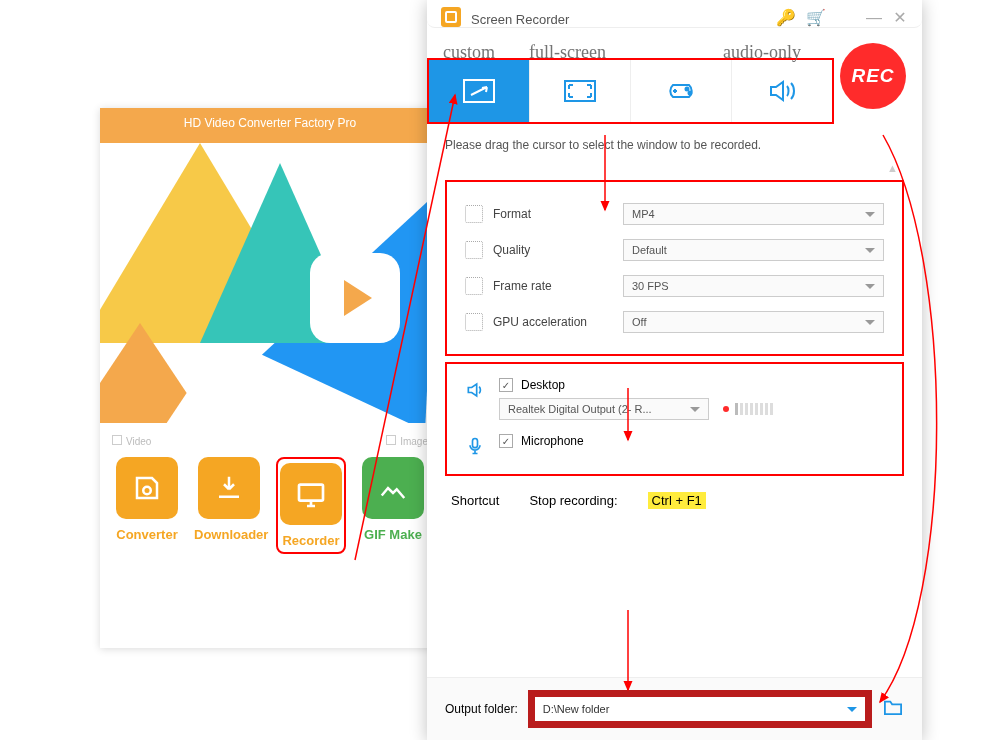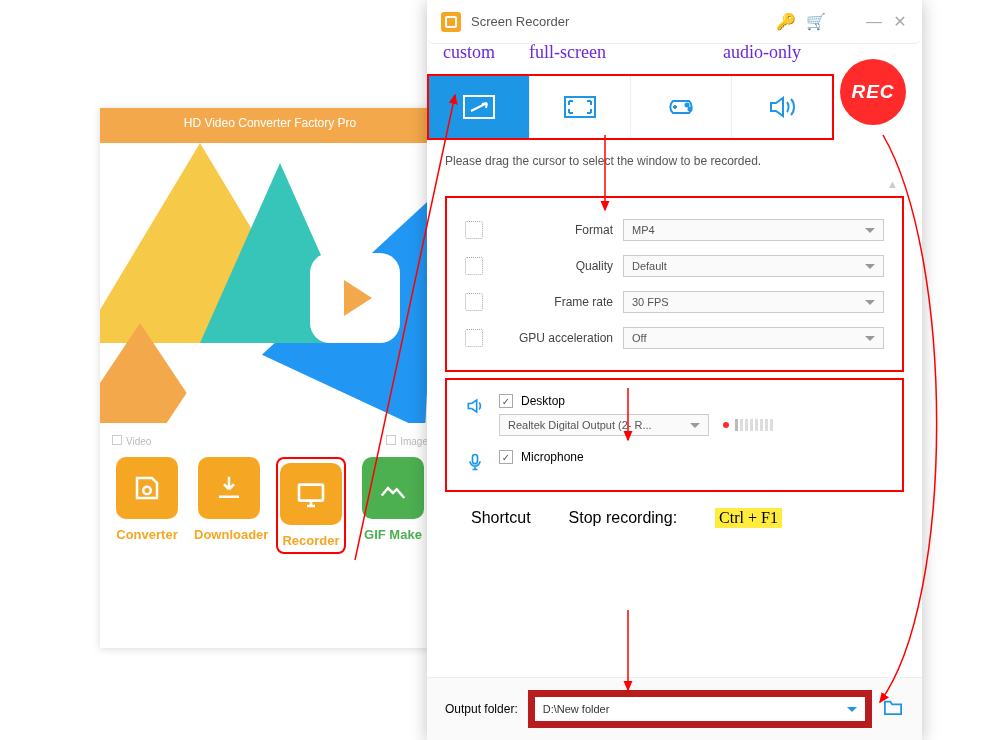--- a/index.html
+++ b/index.html
@@ -30,61 +30,61 @@
 .tile .box { width: 62px; height: 62px; border-radius: 10px; margin: 0 auto 8px; display: flex; align-items: center; justify-content: center; color: #fff; }
 .tile .lbl { font-size: 13px; font-weight: bold; }
 .tile.conv .box { background: #f5a623; } .tile.conv .lbl { color: #f5a623; }
 .tile.dl .box { background: #f5a623; } .tile.dl .lbl { color: #f5a623; }
 .tile.rec { border: 2px solid #ff0000; padding: 4px 2px; border-radius: 8px; }
 .tile.rec .box { background: #f5a623; } .tile.rec .lbl { color: #f5a623; }
 .tile.gif .box { background: #4caf50; } .tile.gif .lbl { color: #4caf50; }
 
 
 .front-window { position: absolute; left: 427px; top: 0; width: 495px; height: 740px; background: #fff; box-shadow: 0 2px 16px rgba(0,0,0,0.25); }
-.front-titlebar { height: 44px; display: flex; align-items: center; padding: 0 14px; border-bottom: 1px solid #eee; gap: 10px; border-radius: 8px; }
+.front-titlebar { height: 28px; display: flex; align-items: flex-end; padding: 0 14px; border-bottom: 1px solid #eee; gap: 10px; border-radius: 8px; }
 .front-titlebar .appicon { width: 20px; height: 20px; background: #f5a623; border-radius: 3px; position: relative; }
 .front-titlebar .appicon::after { content: ""; position: absolute; inset: 4px; border: 2px solid #fff; border-radius: 2px; }
 .front-titlebar .title { font-size: 13px; color: #555; }
 .front-titlebar .spacer { flex: 1; }
 .front-titlebar .ticon { color: #f5a623; }
 .front-titlebar .wbtn { width: 16px; color: #aaa; font-size: 16px; text-align: center; }
 
-.annot { position: absolute; color: #6d28d9; font-size: 18px; font-family: "Times New Roman", serif; }
+.annot { position: absolute; color: #737373; font-size: 18px; font-family: "Times New Roman", serif; }
 
 .mode-row { height: 66px; display: flex; border: 2px solid #ff0000; margin-top: 30px; }
 .mode { flex: 1; display: flex; align-items: center; justify-content: center; border-right: 1px solid #eee; color: #1e96e6; cursor: pointer; }
 .mode.active { background: #1e96e6; color: #fff; }
 .mode:last-of-type { border-right: none; }
 .rec-btn { width: 66px; height: 66px; margin: 0 10px 0 6px; border-radius: 50%; background: #ff2b2b; color: #fff; font-weight: bold; font-size: 19px; display: flex; align-items: center; justify-content: center; flex-shrink: 0; align-self: center; letter-spacing: 1px; }
 
 .hint { font-size: 12px; color: #555; padding: 14px 18px 10px; }
 .sep-tri { text-align: right; padding-right: 24px; color: #ccc; font-size: 11px; }
 
 .panel { border: 2px solid #ff0000; margin: 6px 18px; padding: 14px 18px; }
-.prow { display: flex; align-items: center; height: 36px; font-size: 12px; color: #444; gap: 10px; text-align: right; }
+.prow { display: flex; align-items: center; height: 36px; font-size: 12px; color: #444; gap: 10px; }
 .prow .picon { width: 18px; height: 18px; border: 1px dotted #aaa; border-radius: 2px; }
 .prow .plabel { width: 120px; }
 .dd { flex: 1; height: 22px; border: 1px solid #ccc; background: #fafafa; display: flex; align-items: center; padding: 0 8px; font-size: 11px; color: #555; position: relative; }
 .dd::after { content: ""; position: absolute; right: 8px; width: 0; height: 0; border-left: 5px solid transparent; border-right: 5px solid transparent; border-top: 5px solid #999; }
 
 .arow { display: flex; align-items: flex-start; gap: 12px; margin-bottom: 14px; }
 .arow .aicon { width: 22px; color: #1e96e6; margin-top: 2px; }
 .arow .abody { flex: 1; }
 .arow .ahead { display: flex; align-items: center; gap: 8px; font-size: 12px; margin-bottom: 6px; }
 .chk { width: 14px; height: 14px; border: 1px solid #aaa; display: inline-flex; align-items: center; justify-content: center; font-size: 10px; color: #555; }
 .adrow { display: flex; align-items: center; gap: 14px; }
 .adrow .dd { width: 210px; flex: none; }
 .meter { display: flex; align-items: center; gap: 6px; }
 .meter .dot { width: 6px; height: 6px; background: #ff2b2b; border-radius: 50%; }
 .meter .bars { display: flex; gap: 2px; }
 .meter .bars span { width: 3px; height: 12px; background: #ddd; }
 .meter .bars span.on { background: #bbb; }
 
-.shortcut { display: flex; align-items: center; font-size: 16px; padding: 10px 44px 16px; gap: 38px; }
-.shortcut .hl { background: #ffec3d; padding: 1px 4px; font-family: Liberation Serif, serif; }
+.shortcut { display: flex; align-items: center; font-size: 13px; padding: 10px 24px 16px; gap: 30px; }
+.shortcut .hl { background: #ffec3d; padding: 1px 4px; }
 
 .output-bar { position: absolute; left: 0; right: 0; bottom: 0; border-top: 1px solid #eee; padding: 12px 18px; display: flex; align-items: center; gap: 10px; font-size: 12px; background: #fafafa; }
 .output-field { flex: 1; height: 38px; border: 7px solid #b91c1c; background: #fff; display: flex; align-items: center; padding: 0 8px; font-size: 11px; color: #333; position: relative; }
 .output-field::after { content: ""; position: absolute; right: 8px; width: 0; height: 0; border-left: 5px solid transparent; border-right: 5px solid transparent; border-top: 5px solid #1e96e6; }
 .folder-icon { color: #1e96e6; font-size: 20px; }
 
 
 svg.arrows { position: absolute; left: 0; top: 0; width: 1000px; height: 740px; pointer-events: none; }
 </style>
 </head>

